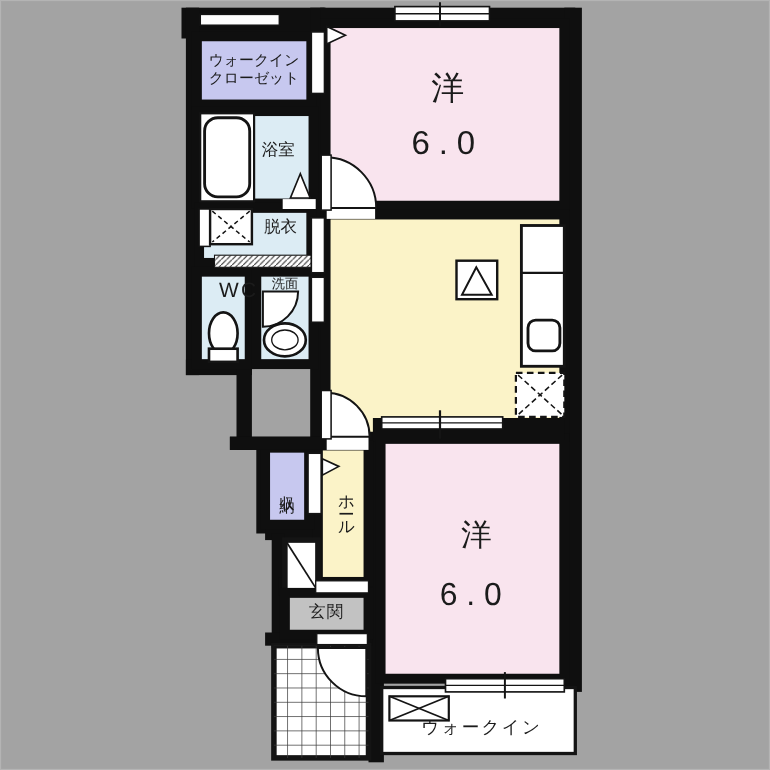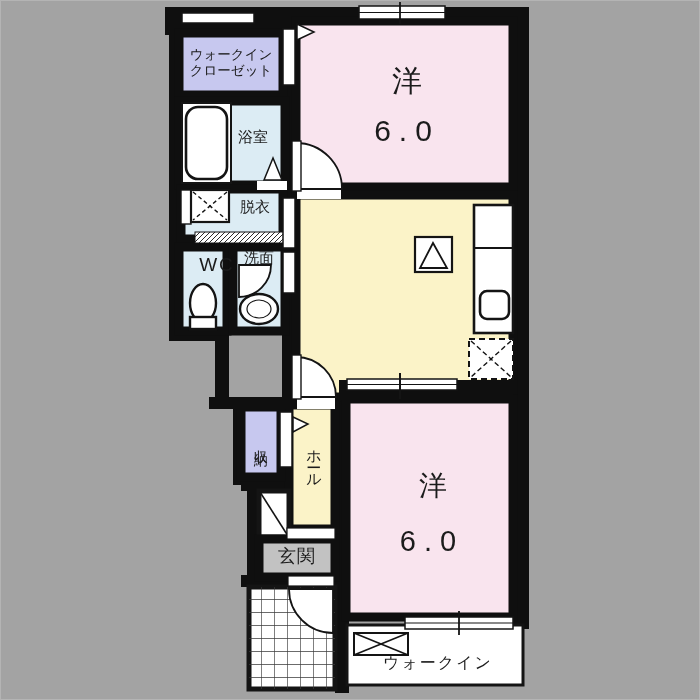--- a/index.html
+++ b/index.html
@@ -135,22 +135,22 @@
   <rect class="wh" x="353" y="632" width="54" height="22" stroke-width="2"></rect>
   <line class="ln" x1="353" y1="632" x2="407" y2="654" stroke-width="1.6"></line>
   <line class="ln" x1="407" y1="632" x2="353" y2="654" stroke-width="1.6"></line>
 </svg>
 
 <div class="lbl" style="left:230px;top:62px;font-size:13.5px;">ウォークイン
 クローゼット</div>
 <div class="lbl" style="left:252px;top:136px;font-size:15px;">浴室</div>
 <div class="lbl" style="left:254px;top:206px;font-size:15px;">脱衣</div>
 <div class="lbl" style="left:216px;top:264px;font-size:19px;letter-spacing:2px;">WC</div>
-<div class="lbl" style="left:258px;top:257px;font-size:15px;">洗面</div>
+<div class="lbl" style="left:258px;top:257px;font-size:12px;">洗面</div>
 <div class="lbl" style="left:406px;top:80px;font-size:30px;">洋</div>
 <div class="lbl" style="left:406px;top:130px;font-size:30px;letter-spacing:8px;">6.0</div>
 <div class="lbl" style="left:432px;top:485px;font-size:28px;">洋</div>
 <div class="lbl" style="left:431px;top:540px;font-size:29px;letter-spacing:8px;">6.0</div>
 <div class="lbl vert" style="left:313px;top:460px;font-size:15px;">ホール</div>
 <div class="lbl vert" style="left:260px;top:441px;font-size:14px;">収納</div>
-<div class="lbl" style="left:296px;top:556px;font-size:18px;letter-spacing:1px;">玄関</div>
+<div class="lbl" style="left:296px;top:556px;font-size:15px;letter-spacing:1px;">玄関</div>
 <div class="lbl" style="left:437px;top:662px;font-size:16px;letter-spacing:2px;">ウォークイン</div>
 </div>
 
 </body></html>

